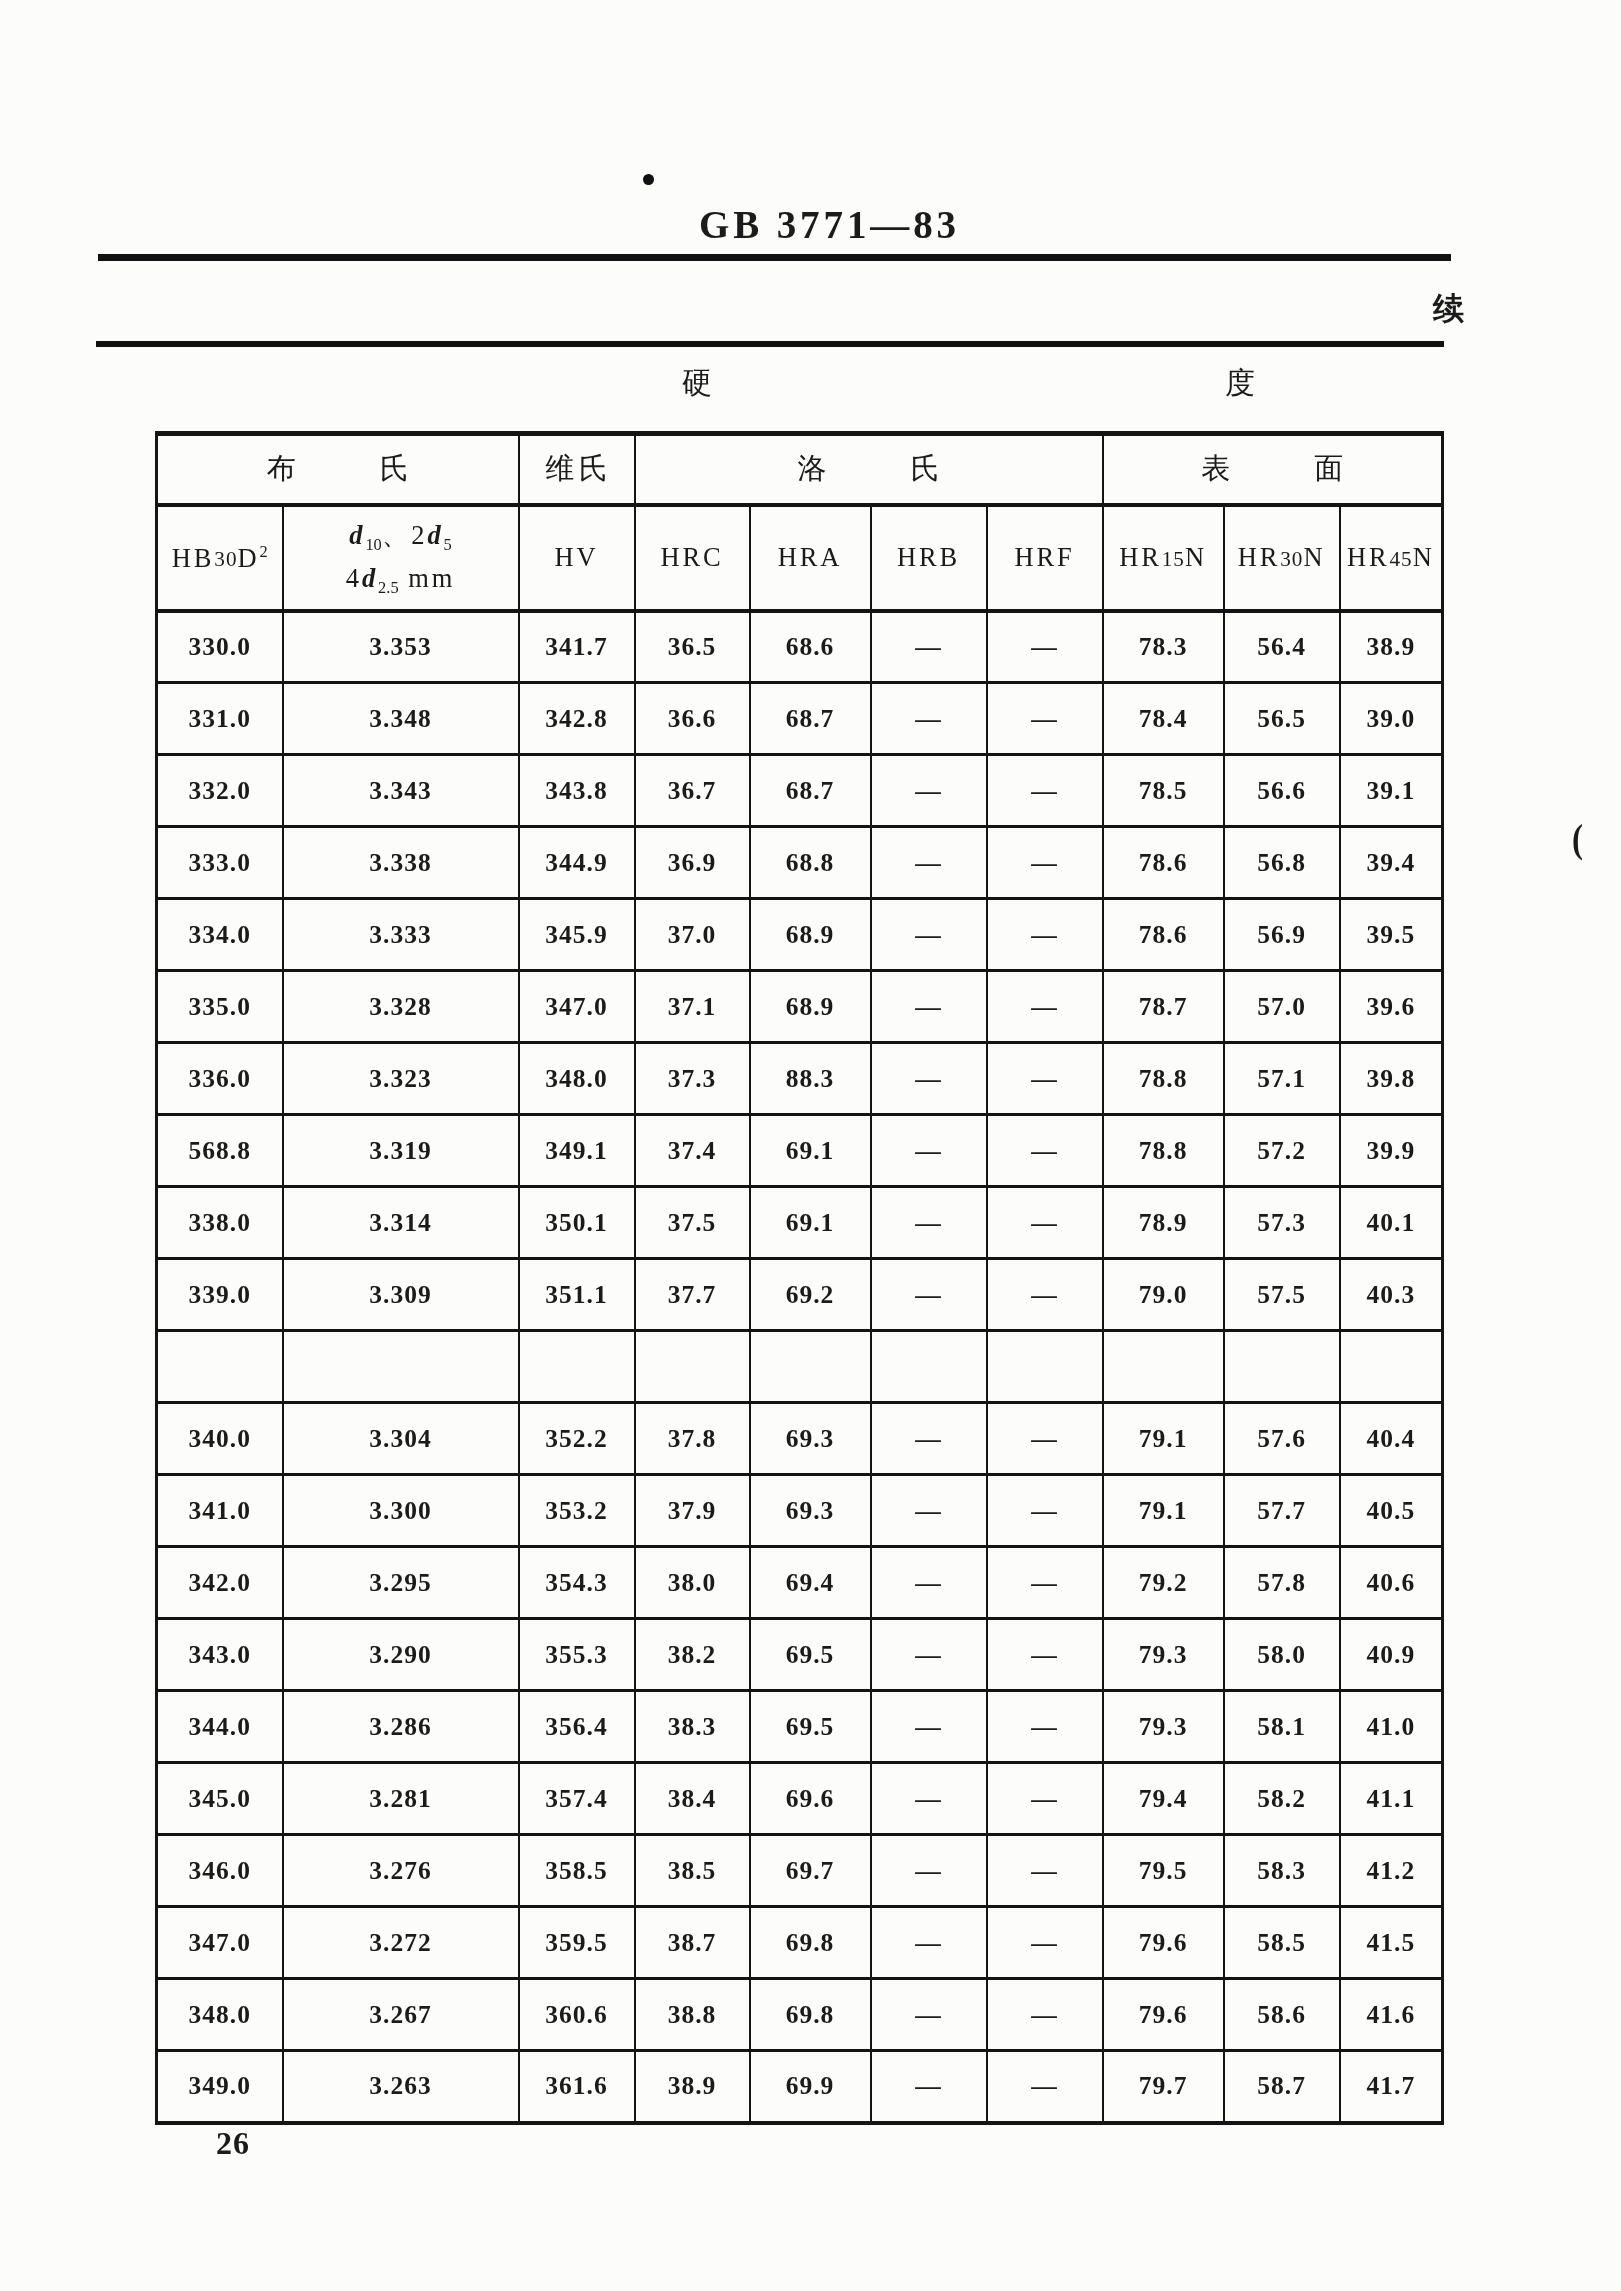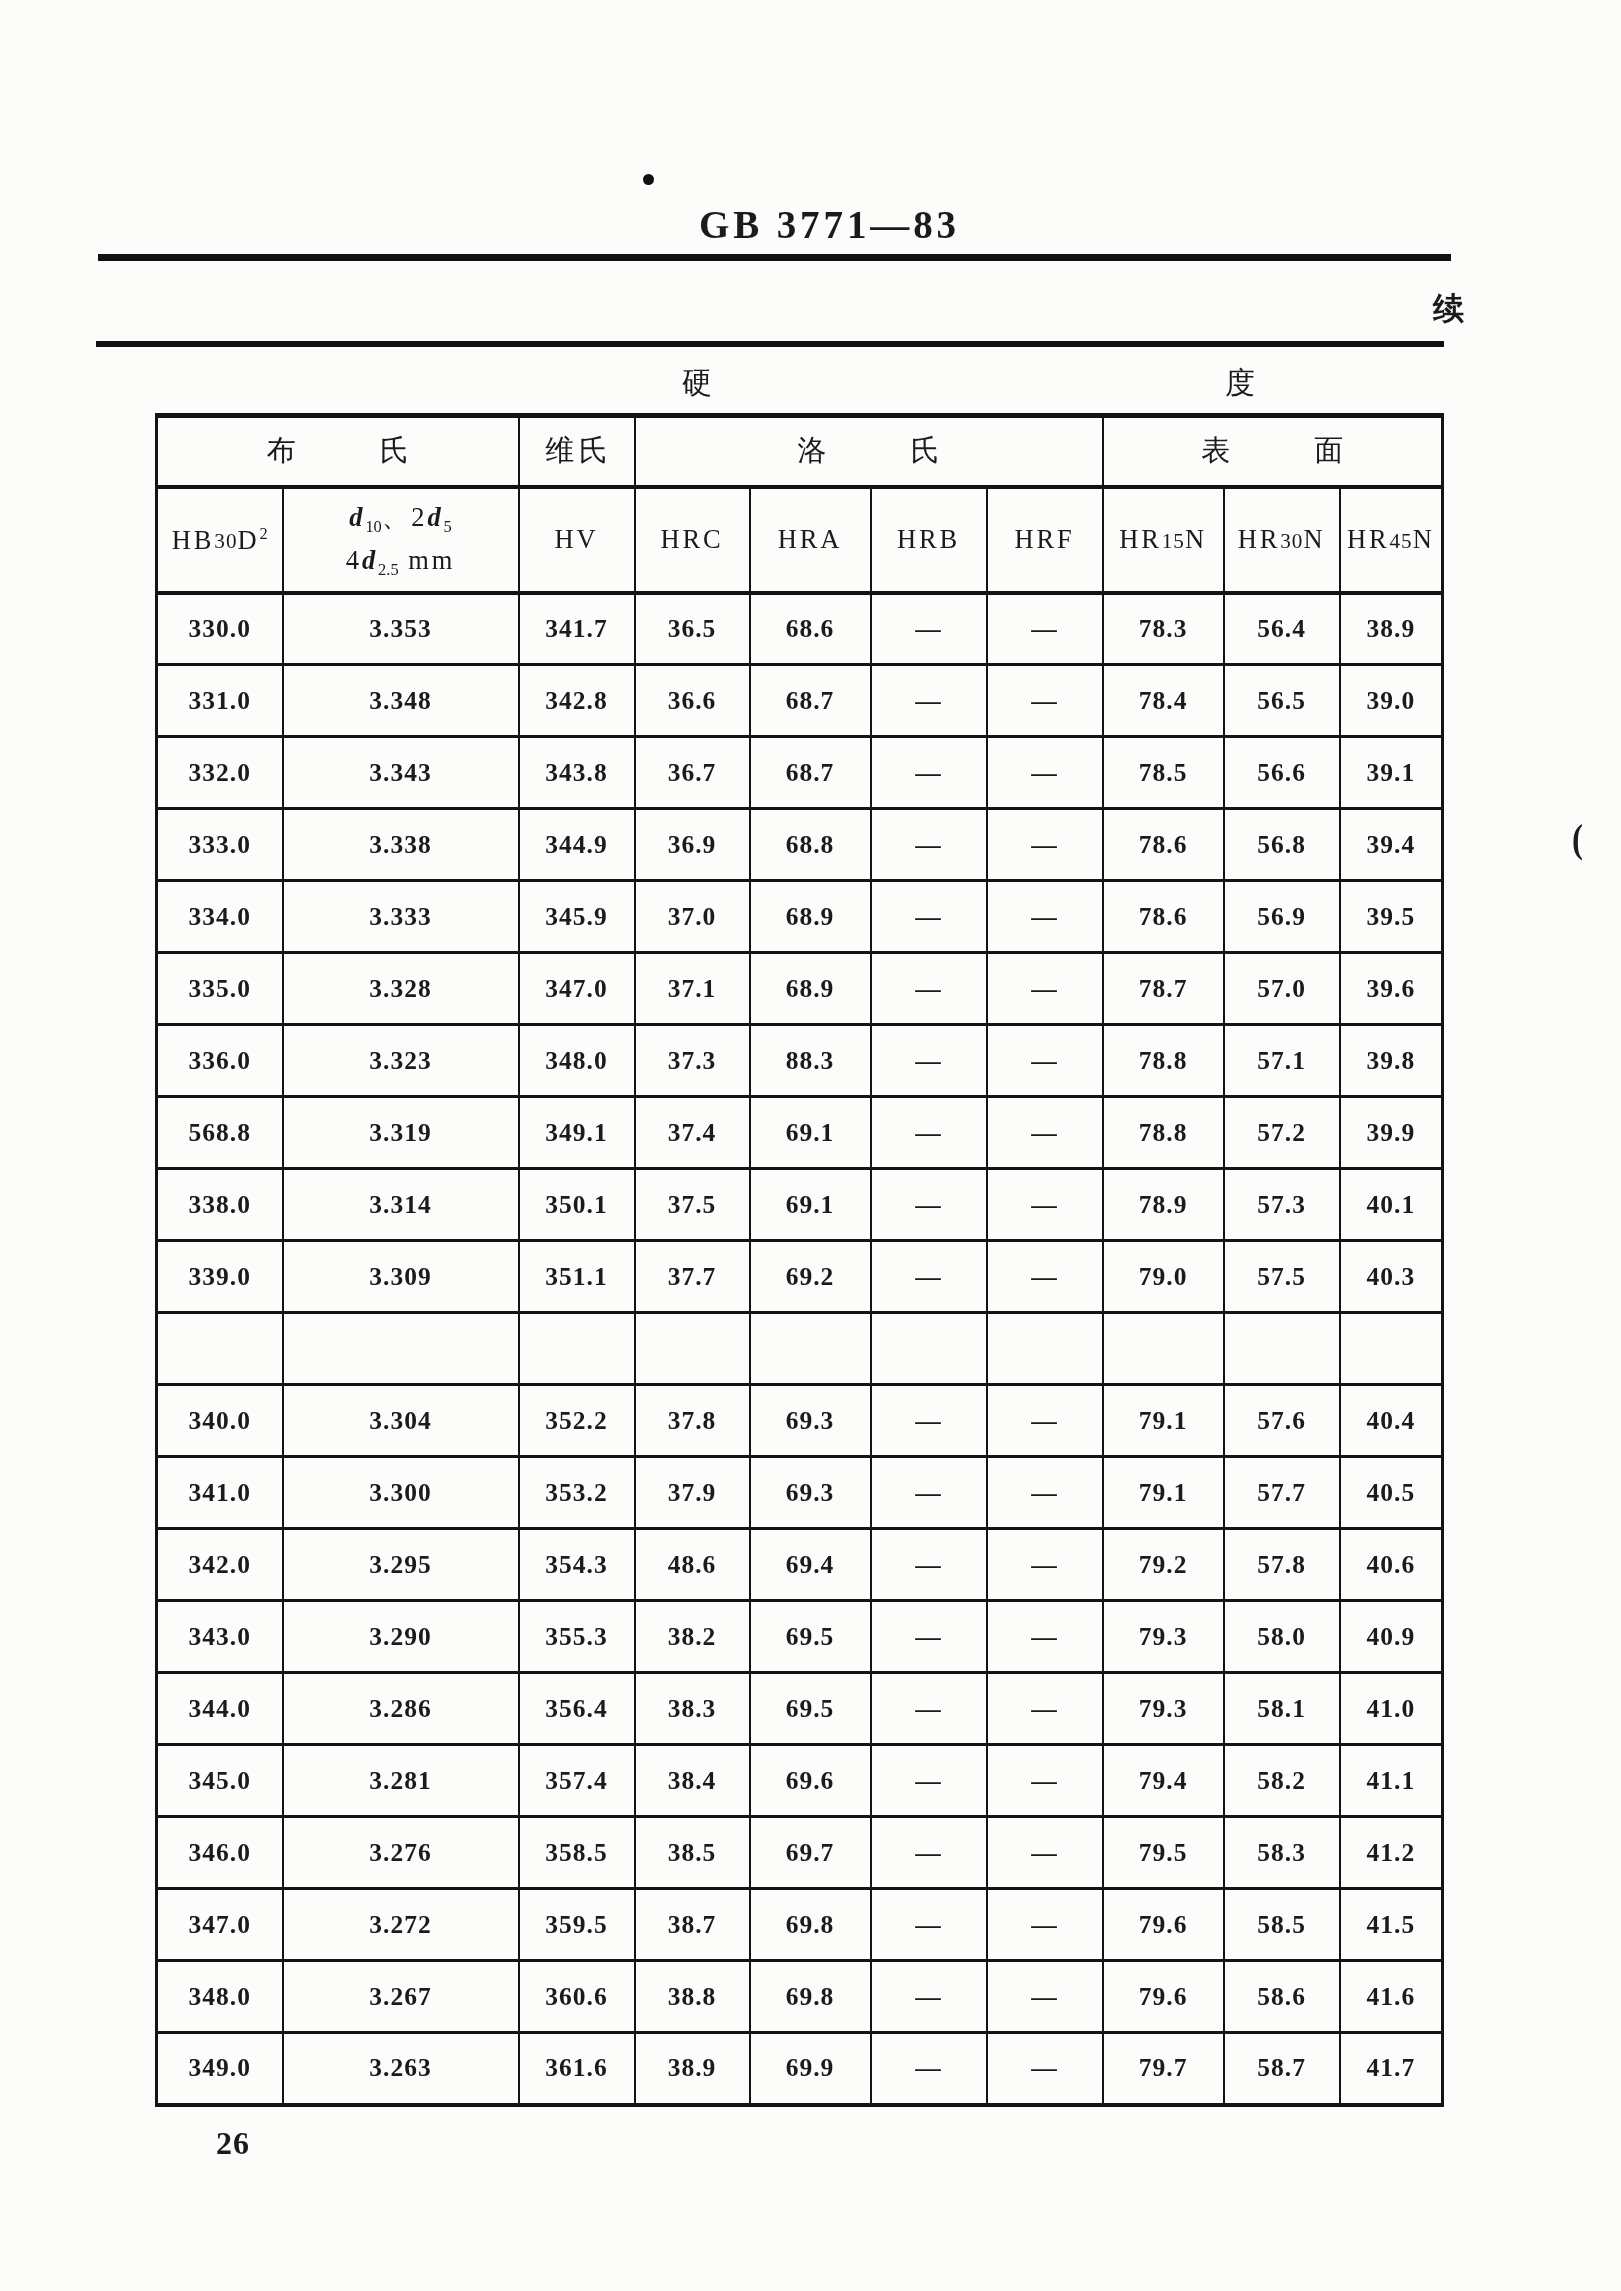--- a/index.html
+++ b/index.html
@@ -39,21 +39,21 @@
     position:absolute;left:1572px;top:821px;
     font-size:33px;font-weight:700;transform:scaleY(1.2);
   }
   .page-number{
     position:absolute;left:216px;top:2125px;
     font-size:32px;font-weight:700;letter-spacing:1px;
   }
 
   
   table.conv{
-    position:absolute;left:155px;top:413px;width:1286px;
+    position:absolute;left:155px;top:431px;width:1286px;
     border-collapse:collapse;table-layout:fixed;padding-left:28px;
   }
   table.conv{border:3.9px solid #141414;border-top-width:5.9px;border-bottom-width:4.9px;}
   table.conv th,table.conv td{
     border-left:2px solid #141414;border-right:2px solid #141414;
     border-top:3.9px solid #141414;border-bottom:3.9px solid #141414;
     text-align:center;vertical-align:middle;
     padding:0;overflow:hidden;
   }
   tr.group-row{height:71px;}
@@ -283,21 +283,21 @@
           <td>—</td>
           <td>—</td>
           <td>79.1</td>
           <td>57.7</td>
           <td>40.5</td>
         </tr>
         <tr>
           <td>342.0</td>
           <td>3.295</td>
           <td>354.3</td>
-          <td>48.6</td>
+          <td>38.0</td>
           <td>69.4</td>
           <td>—</td>
           <td>—</td>
           <td>79.2</td>
           <td>57.8</td>
           <td>40.6</td>
         </tr>
         <tr>
           <td>343.0</td>
           <td>3.290</td>

